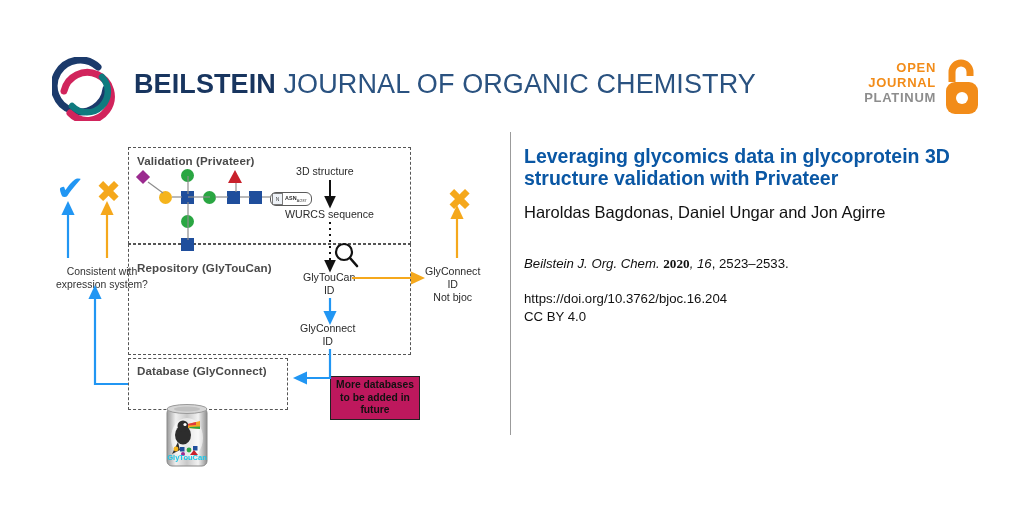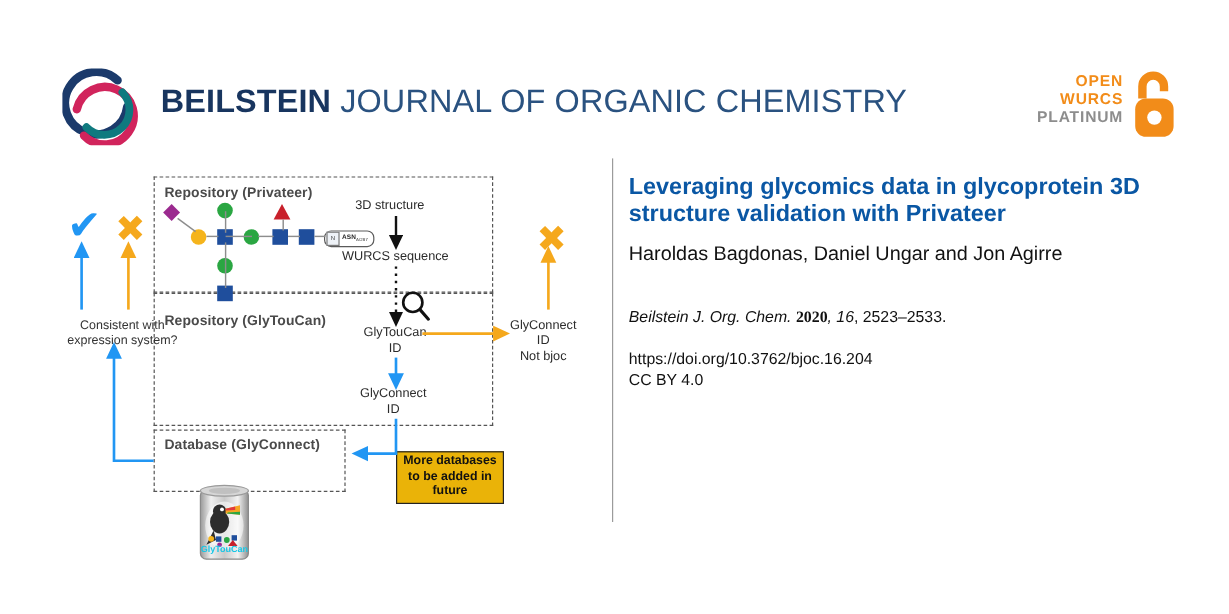--- a/index.html
+++ b/index.html
@@ -41,21 +41,21 @@
   .figure{position:absolute;left:0;top:130px;width:510px;height:310px;}
 
   .dash-box{position:absolute;border:1.6px dashed #555;box-sizing:border-box;}
   .box-label{position:absolute;font-size:11.6px;font-weight:bold;color:#4a4a4a;
              white-space:nowrap;letter-spacing:.1px;}
 
   .flow-label{position:absolute;font-size:10.6px;color:#2b2b2b;text-align:center;
               line-height:13px;white-space:nowrap;}
 
   .solid-box{position:absolute;border:1.4px solid #222;box-sizing:border-box;
-             background:#eab308;display:flex;align-items:center;justify-content:center;}
+             background:#be185d;display:flex;align-items:center;justify-content:center;}
   .solid-box span{font-size:10.3px;font-weight:bold;color:#111;text-align:center;line-height:12.5px;}
 
   .mark{position:absolute;font-weight:bold;line-height:1;}
   .check{color:#2196f3;font-size:34px;}
   .cross{color:#f5a81c;font-size:30px;}
 
   .qmark-text{position:absolute;font-size:10.4px;color:#333;text-align:center;line-height:12.5px;width:110px;}
 
   svg.overlay{position:absolute;left:0;top:0;width:510px;height:310px;pointer-events:none;}
 
@@ -91,21 +91,21 @@
         <path d="M18 56 A24 24 0 1 0 12 34" fill="none" stroke="#d1245c" stroke-width="7" stroke-linecap="round"></path>
         <path d="M50 20 A20 20 0 1 1 20 49" fill="none" stroke="#0f7a7f" stroke-width="6.5" stroke-linecap="round"></path>
       </svg>
     </div>
     <div class="wordmark"><span class="b">BEILSTEIN</span><span class="j"> JOURNAL OF ORGANIC CHEMISTRY</span></div>
   </div>
 
   <div class="oa-badge">
     <div class="oa-text">
       <div class="oa-line oa-orange">OPEN</div>
-      <div class="oa-line oa-orange">WURCS</div>
+      <div class="oa-line oa-orange">JOURNAL</div>
       <div class="oa-line oa-grey">PLATINUM</div>
     </div>
     <div class="oa-lock">
       <svg viewBox="0 0 40 58" width="40" height="58">
         <path d="M10 24 L10 14 A9 9 0 0 1 28 14 L28 18" fill="none" stroke="#f28c19" stroke-width="7"></path>
         <rect x="4" y="24" width="32" height="32" rx="9" fill="#f28c19"></rect>
         <circle cx="20" cy="40" r="6" fill="#ffffff"></circle>
       </svg>
     </div>
   </div>
@@ -121,21 +121,21 @@
       <span>CC BY 4.0</span>
     </p>
   </div>
 
   <div class="figure">
 
     <div class="dash-box" style="left:128px;top:17px;width:283px;height:97px;"></div>
     <div class="dash-box" style="left:128px;top:114px;width:283px;height:111px;"></div>
     <div class="dash-box" style="left:128px;top:228px;width:160px;height:52px;"></div>
 
-    <div class="box-label" style="left:137px;top:24px;">Repository (Privateer)</div>
+    <div class="box-label" style="left:137px;top:24px;">Validation (Privateer)</div>
     <div class="box-label" style="left:137px;top:131px;">Repository (GlyTouCan)</div>
     <div class="box-label" style="left:137px;top:234px;">Database (GlyConnect)</div>
 
     <div class="gnode dia" style="left:138px;top:42px;"></div>
     <div class="gnode ci yellow" style="left:159px;top:61px;"></div>
     <div class="gnode sq" style="left:181px;top:61px;"></div>
     <div class="gnode ci green" style="left:181px;top:39px;"></div>
     <div class="gnode ci green" style="left:181px;top:85px;"></div>
     <div class="gnode sq" style="left:181px;top:108px;"></div>
     <div class="gnode ci green" style="left:203px;top:61px;"></div>

